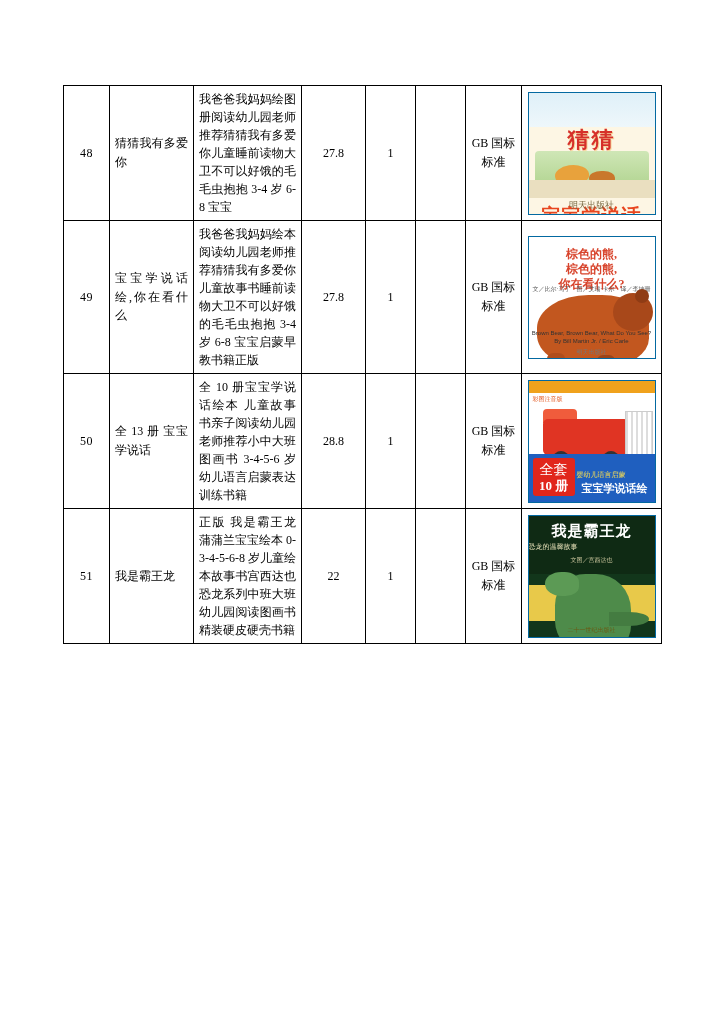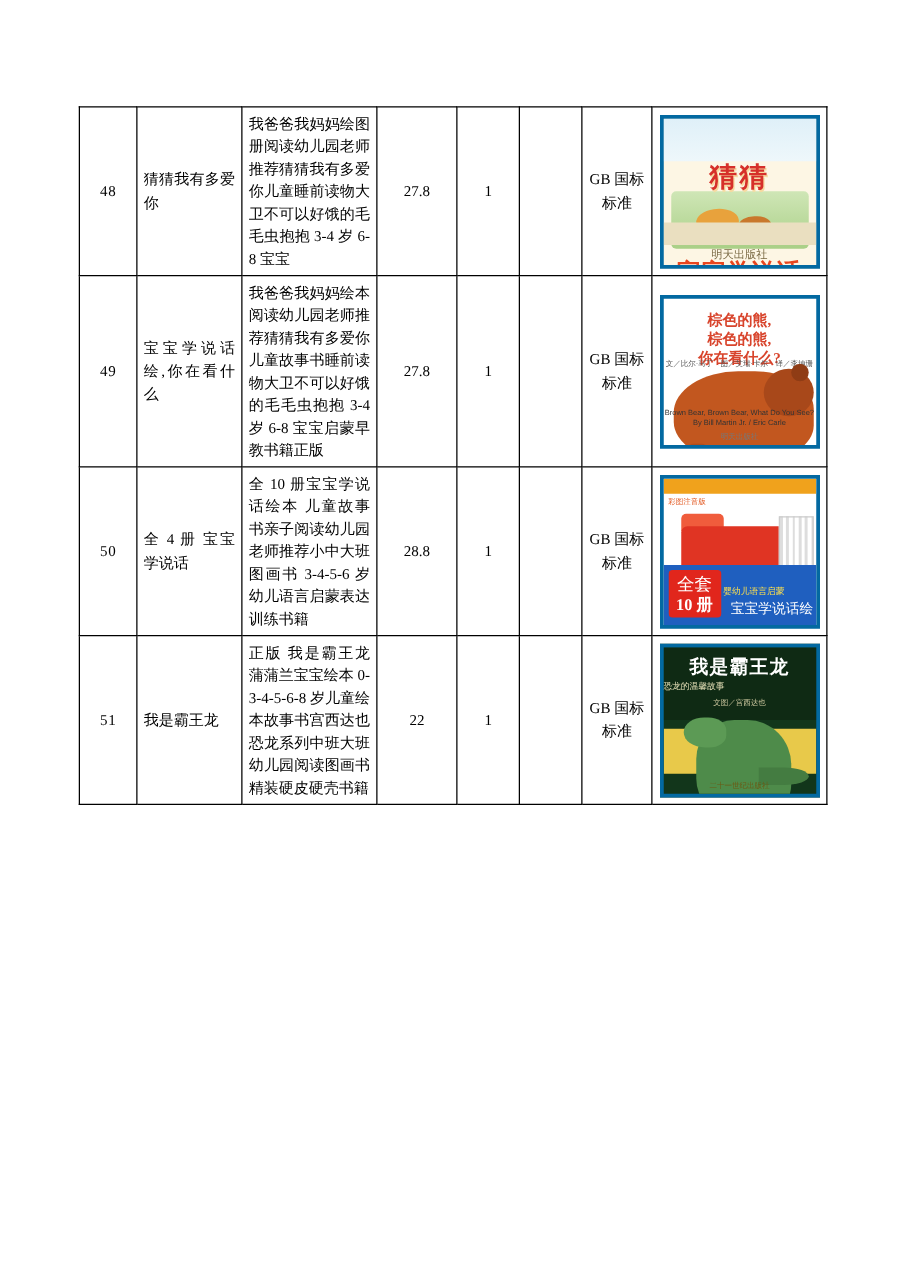--- a/index.html
+++ b/index.html
@@ -79,21 +79,21 @@
   .cell-img {
     text-align: center;
     padding: 3px;
   }
   .cover {
     width: 128px;
     height: 123px;
     margin: 0 auto;
     position: relative;
     overflow: hidden;
-    border: 3px solid #0369a1;
+    border: 1px solid #0369a1;
     box-sizing: border-box;
   }
   .cover-caption {
     position: absolute;
     left: 0;
     right: 0;
     font-size: 9px;
     line-height: 1.15;
   }
 
@@ -218,21 +218,21 @@
     color: #fff; text-align: center;
   }
   .cv3 .redbox .l1 { font-size: 14px; margin-top: 3px; }
   .cv3 .redbox .l2 { font-size: 13px; font-weight: bold; line-height: 1; }
   .cv3 .yellow {
     position: absolute; left: 48px; right: 4px; bottom: 22px;
     font-size: 7px; color: #ffe14d; text-align: left;
   }
   .cv3 .white {
     position: absolute; left: 48px; right: 2px; bottom: 6px;
-    font-size: 11px; color: #fff; font-weight: normal; text-align: right;
+    font-size: 11px; color: #fff; font-weight: bold; text-align: center;
   }
 
   
   .cv4 { background: #12361b; }
   .cv4 .night {
     position: absolute; left: 0; right: 0; top: 0; height: 58px;
     background: #0f2a14;
   }
   .cv4 .t {
     position: absolute; top: 6px; left: 0; right: 0;
@@ -335,21 +335,21 @@
                 <span>Brown Bear, Brown Bear, What Do You See?</span><br>
                 <span>By Bill Martin Jr. / Eric Carle</span>
               </div>
               <div class="cover-caption pub2">明天出版社</div>
             </div>
           </td>
         </tr>
 
         <tr>
           <td class="cell-index">50</td>
-          <td class="cell-name">全 4 册 宝宝学说话</td>
+          <td class="cell-name">全 13 册 宝宝学说话</td>
           <td class="cell-desc">全 10 册宝宝学说话绘本 儿童故事书亲子阅读幼儿园老师推荐小中大班图画书 3-4-5-6 岁幼儿语言启蒙表达训练书籍</td>
           <td class="cell-price">28.8</td>
           <td class="cell-qty">1</td>
           <td class="cell-blank"></td>
           <td class="cell-std">GB 国标标准</td>
           <td class="cell-img">
             <div class="cover cv3">
               <div class="topbar"></div>
               <div class="badge-tl">彩图注音版</div>
               <div class="truck-cab"></div>

